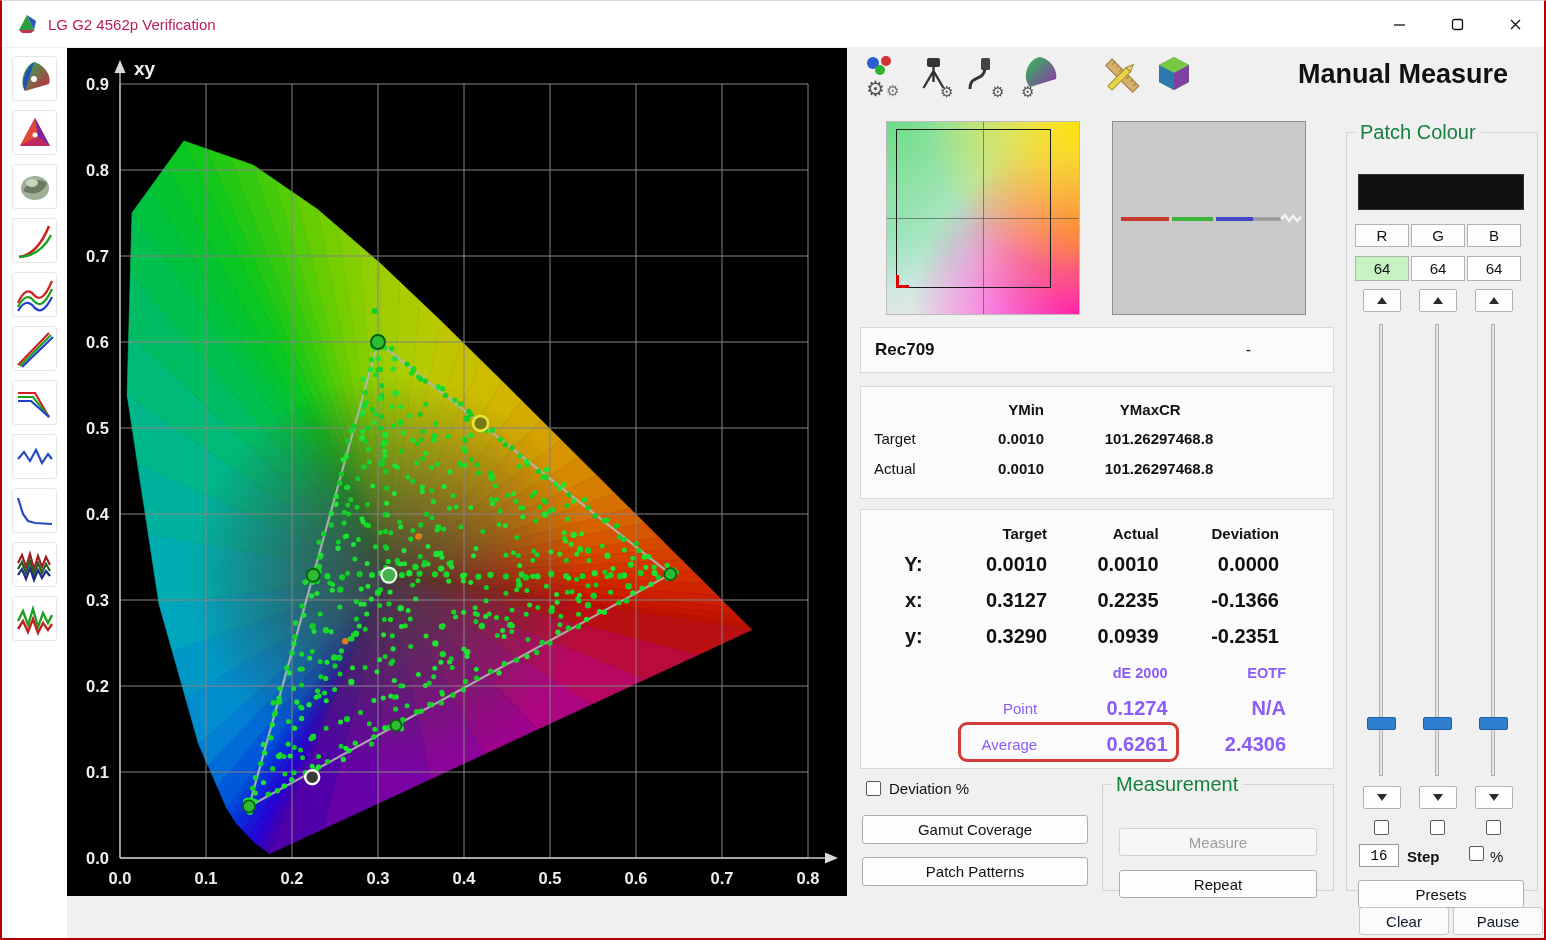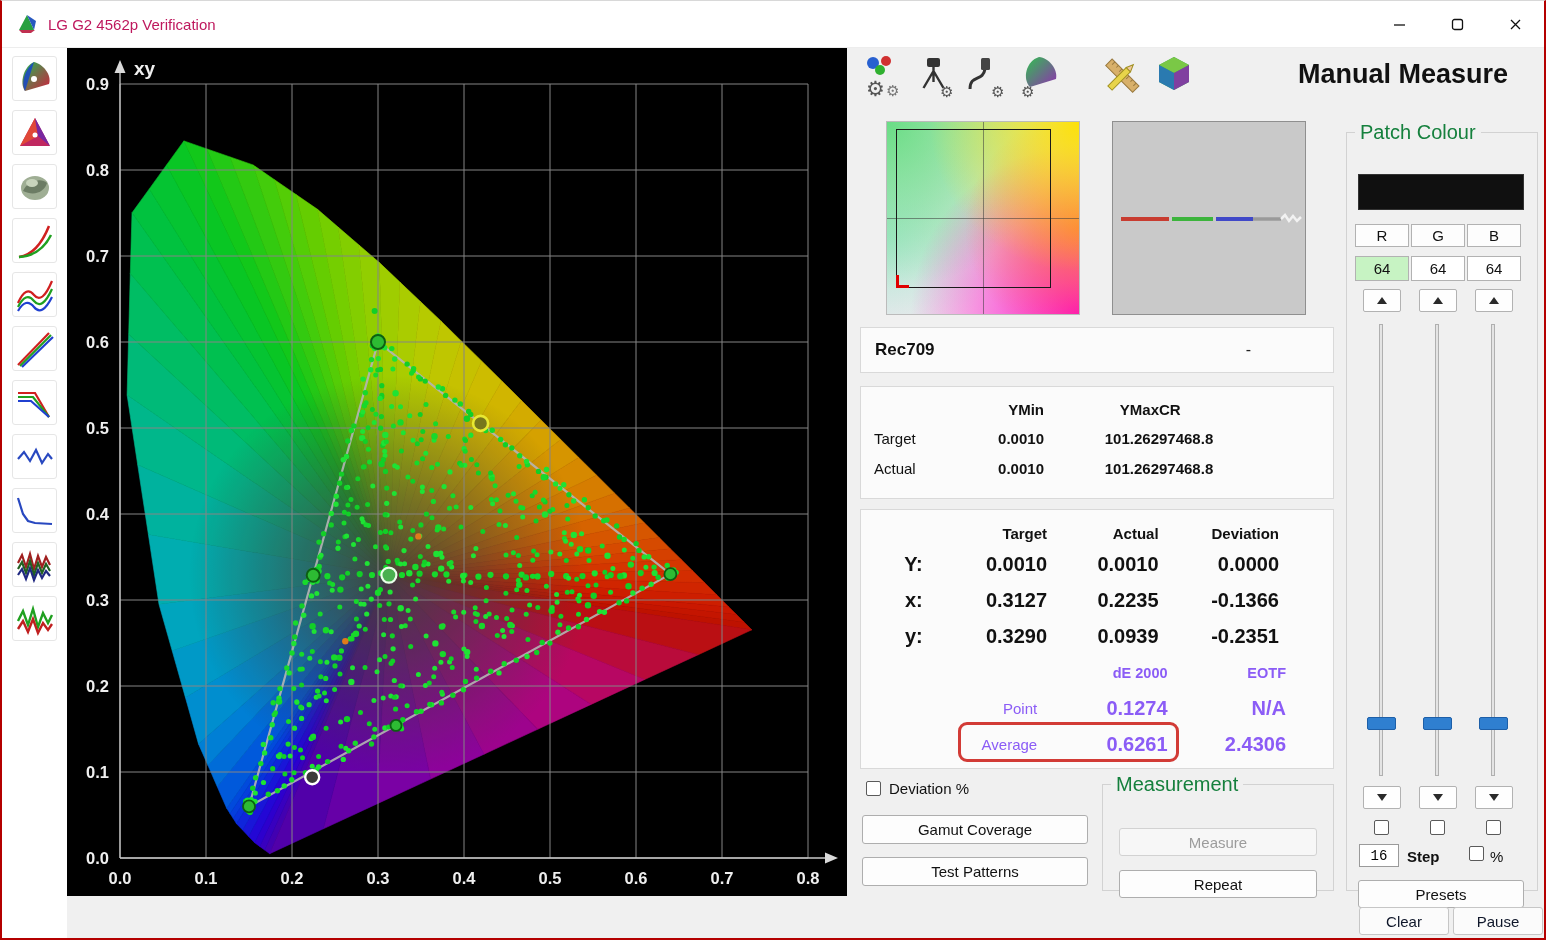--- a/index.html
+++ b/index.html
@@ -1099,21 +1099,21 @@
       <div class="dc2">2.4306</div>
     </div>
     <div class="red-outline"></div>
   </div>
 
   <div class="dev-check" style="left:864px;top:779px">
     <span class="cb"></span>
     <span>Deviation %</span>
   </div>
   <button class="btn" style="left:860px;top:814px;width:226px;height:29px">Gamut Coverage</button>
-  <button class="btn" style="left:860px;top:856px;width:226px;height:29px">Test Patterns</button>
+  <button class="btn" style="left:860px;top:856px;width:226px;height:29px">Patch Patterns</button>
 
   <fieldset style="left:1100px;top:772px;width:232px;height:118px">
     <legend>Measurement</legend>
     <button class="btn disabled" style="left:16px;top:32px;width:198px;height:28px">Measure</button>
     <button class="btn" style="left:16px;top:74px;width:198px;height:28px">Repeat</button>
   </fieldset>
 
   <fieldset style="left:1344px;top:120px;width:192px;height:770px">
     <legend>Patch Colour</legend>
     <div class="swatch" style="left:11px;top:30px;width:166px;height:36px"></div>

